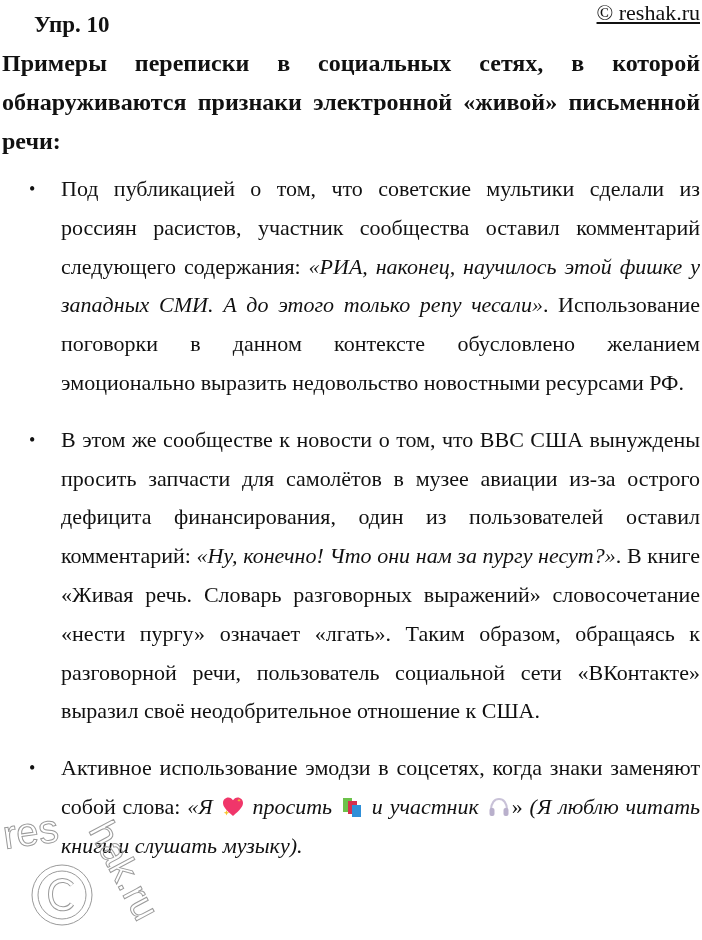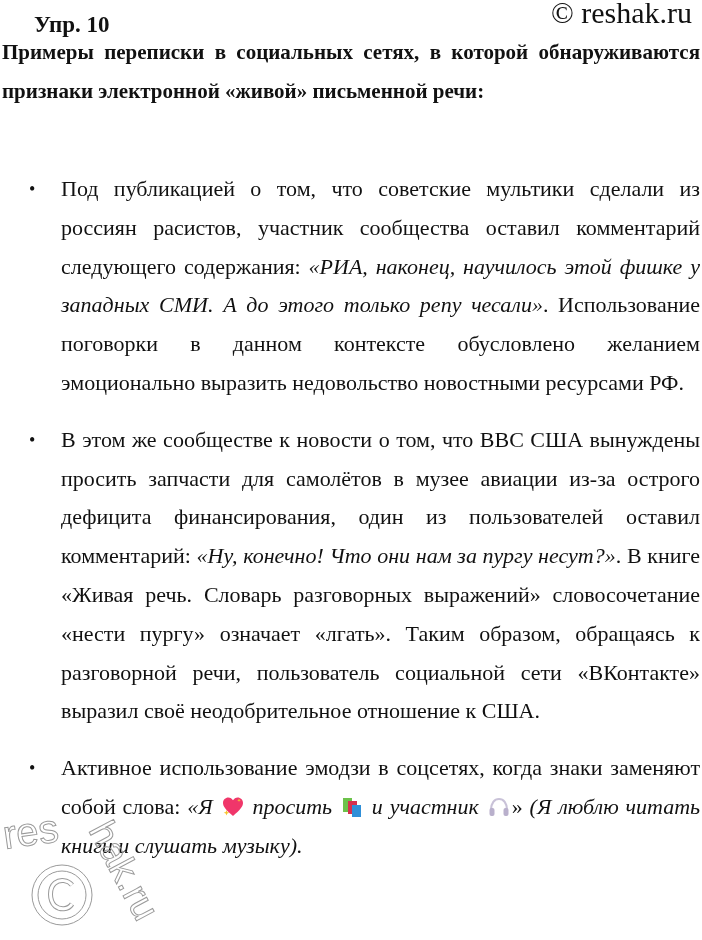--- a/index.html
+++ b/index.html
@@ -26,31 +26,32 @@
     position: absolute;
     left: 2px;
     top: 12px;
     font-size: 23px;
     font-weight: bold;
     line-height: 26px;
     margin-left: 32px;
   }
   .copyright {
     position: absolute;
-    right: 10px;
+    right: 2px;
     top: 0px;
-    font-size: 30px;
+    font-size: 22px;
     line-height: 26px;
+    text-decoration: underline;
   }
   .heading {
     position: absolute;
     left: 2px;
-    top: 33px;
+    top: 44px;
     width: 698px;
-    font-size: 21px;
+    font-size: 24px;
     font-weight: bold;
     line-height: 39px;
     text-align: justify;
     text-align-last: left;
   }
   .items {
     position: absolute;
     left: 0;
     top: 170px;
     width: 702px;

